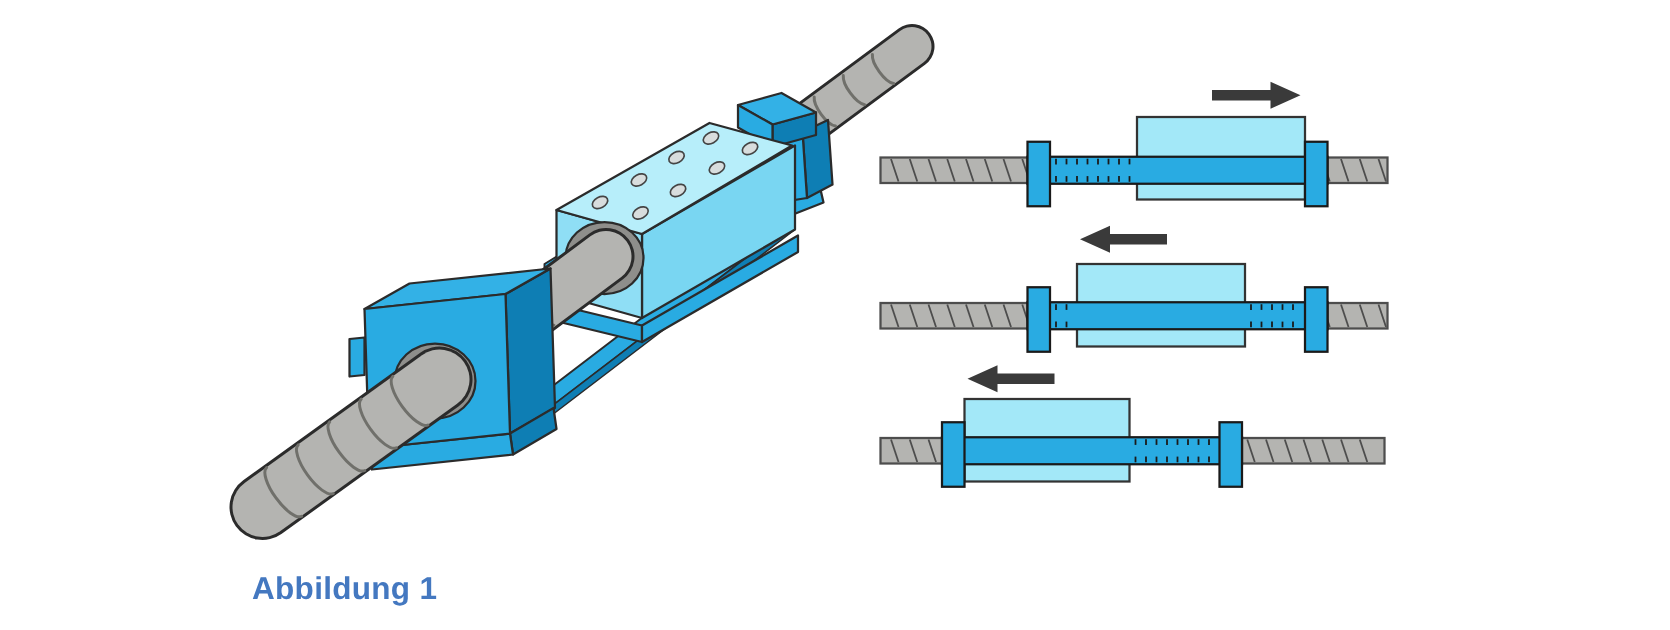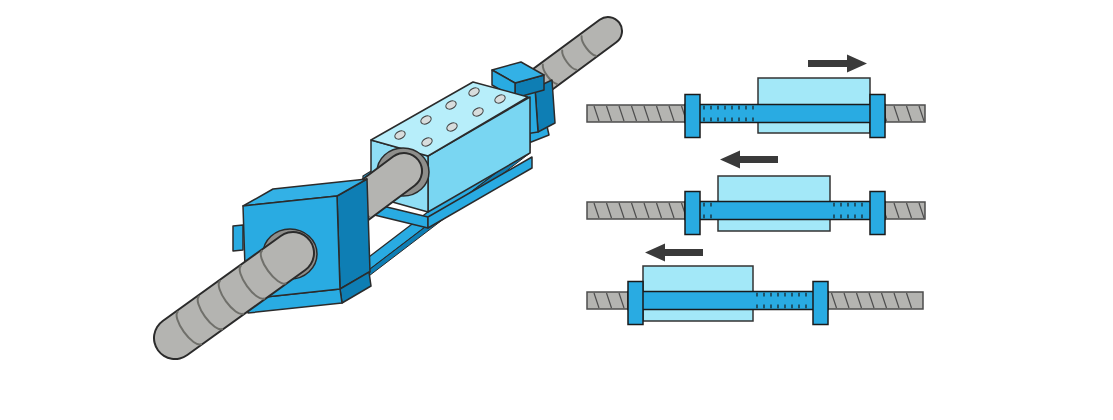--- a/index.html
+++ b/index.html
@@ -261,13 +261,14 @@
           <line x1="799" y1="304.4" x2="799" y2="308.2" stroke="#1a1a1a" stroke-width="1.2"></line>
           <line x1="806" y1="292.8" x2="806" y2="296.6" stroke="#1a1a1a" stroke-width="1.2"></line>
           <line x1="806" y1="304.4" x2="806" y2="308.2" stroke="#1a1a1a" stroke-width="1.2"></line>
           <rect x="628" y="281.5" width="15" height="43" fill="#29abe2" stroke="#1a1a1a" stroke-width="1.5"></rect>
           <rect x="813" y="281.5" width="15" height="43" fill="#29abe2" stroke="#1a1a1a" stroke-width="1.5"></rect>
           <polygon points="703,249 665,249 665,243.5 645,252.5 665,261.5 665,256 703,256" fill="#3a3a3a"></polygon>
         </g>
       </g>
   </svg>
 
+  <div id="caption" style="color: rgb(68, 120, 192);">Abbildung 1</div>
 </div>
 
 </body></html>

